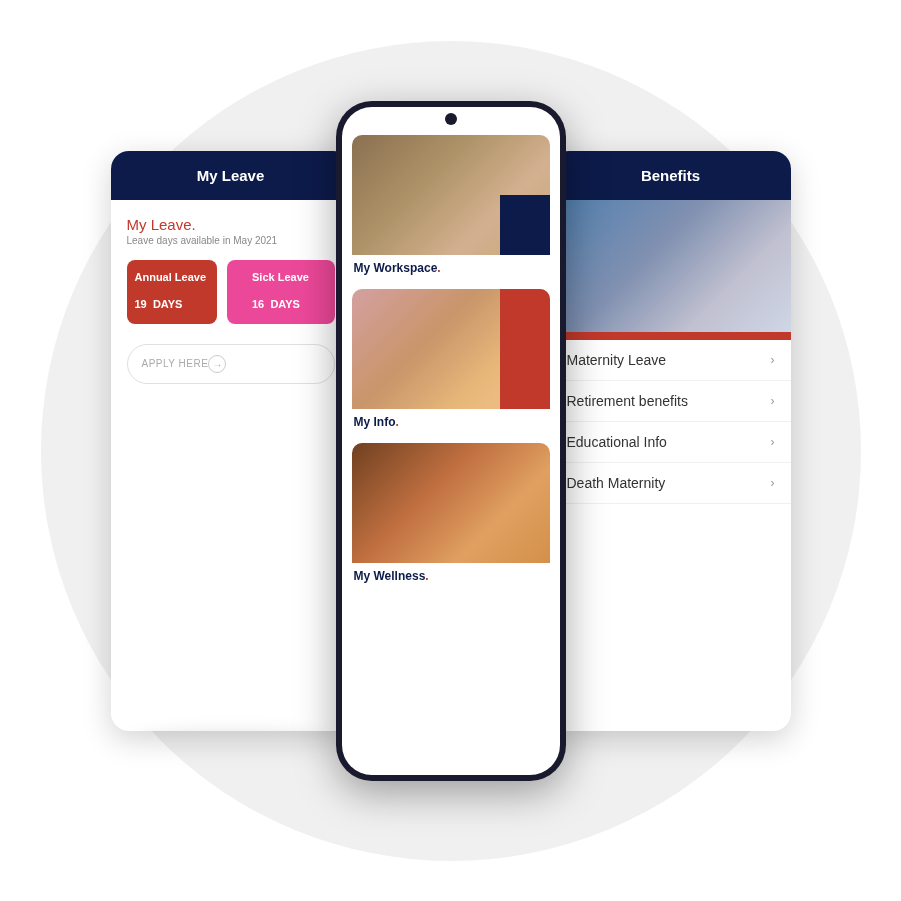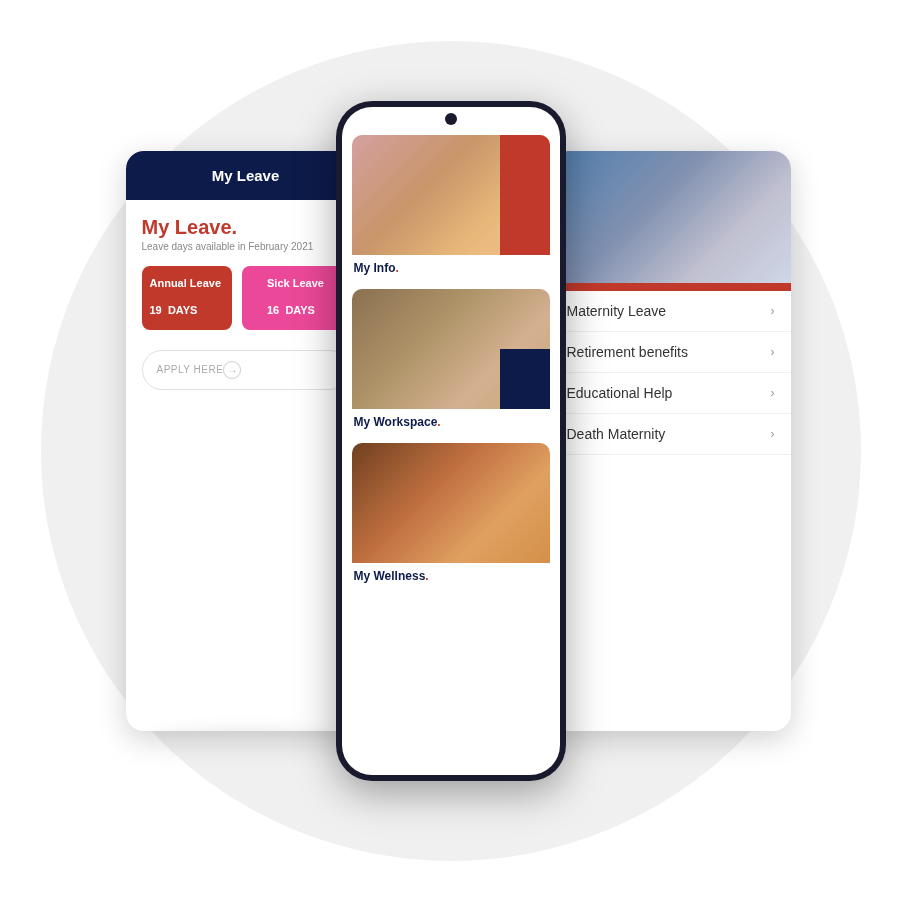--- a/index.html
+++ b/index.html
@@ -30,21 +30,21 @@
       width: 680px;
       height: 700px;
       display: flex;
       align-items: center;
       justify-content: center;
     }
 
     
     .screen-left {
       position: absolute;
-      left: 15px;
+      left: 0;
       top: 50px;
       width: 240px;
       height: 580px;
       background: #fff;
       border-radius: 18px;
       box-shadow: 0 8px 30px rgba(0,0,0,0.18);
       overflow: hidden;
       z-index: 1;
     }
 
@@ -55,22 +55,22 @@
       padding: 16px 10px;
       font-size: 15px;
       font-weight: 600;
     }
 
     .screen-left-body {
       padding: 16px 16px;
     }
 
     .my-leave-title {
-      font-size: 20px;
-      font-weight: 700;
+      font-size: 15px;
+      font-weight: 400;
       color: #0d1b4b;
     }
     .my-leave-title span {
       color: #c0392b;
     }
 
     .leave-subtitle {
       font-size: 10px;
       color: #888;
       margin-top: 2px;
@@ -328,21 +328,21 @@
   <div class="screens-container">
 
     <div class="screen-left">
       <div class="screen-left-header">
         <span>My Leave</span>
       </div>
       <div class="screen-left-body">
         <div class="my-leave-title">
           <span>My Leave</span><span class="dot">.</span>
         </div>
-        <div class="leave-subtitle">Leave days available in February 2021</div>
+        <div class="leave-subtitle">Leave days available in May 2021</div>
 
         <div class="leave-cards">
           <div class="leave-card annual">
             <div class="leave-card-label">Annual Leave</div>
             <div class="leave-card-days">
               <span>19</span>
               <span>DAYS</span>
             </div>
           </div>
           <div class="leave-card sick">
@@ -362,57 +362,60 @@
         </div>
       </div>
     </div>
 
     <div class="screen-center">
       <div class="phone-inner">
         <div class="phone-notch"></div>
         <div class="phone-content">
 
           <div class="phone-card">
+            <div class="img-placeholder-2"></div>
+            <div class="phone-card-label">
+              My Workspace<span class="dot">.</span>
+            </div>
+          </div>
+
+          <div class="phone-card">
             <div class="img-placeholder-1"></div>
             <div class="phone-card-label">
               My Info<span class="dot">.</span>
-            </div>
-          </div>
-
-          <div class="phone-card">
-            <div class="img-placeholder-2"></div>
-            <div class="phone-card-label">
-              My Workspace<span class="dot">.</span>
             </div>
           </div>
 
           <div class="phone-card">
             <div class="img-placeholder-3"></div>
             <div class="phone-card-label">
               My Wellness<span class="dot">.</span>
             </div>
           </div>
 
         </div>
       </div>
     </div>
 
     <div class="screen-right">
+      <div class="screen-right-header">
+        <span>Benefits</span>
+      </div>
       <div class="benefits-img"></div>
       <div class="benefits-list">
         <div class="benefits-item">
           <span class="benefits-item-label">Maternity Leave</span>
           <span class="benefits-chevron">›</span>
         </div>
         <div class="benefits-item">
           <span class="benefits-item-label">Retirement benefits</span>
           <span class="benefits-chevron">›</span>
         </div>
         <div class="benefits-item">
-          <span class="benefits-item-label">Educational Help</span>
+          <span class="benefits-item-label">Educational Info</span>
           <span class="benefits-chevron">›</span>
         </div>
         <div class="benefits-item">
           <span class="benefits-item-label">Death Maternity</span>
           <span class="benefits-chevron">›</span>
         </div>
       </div>
     </div>
 
   </div>

